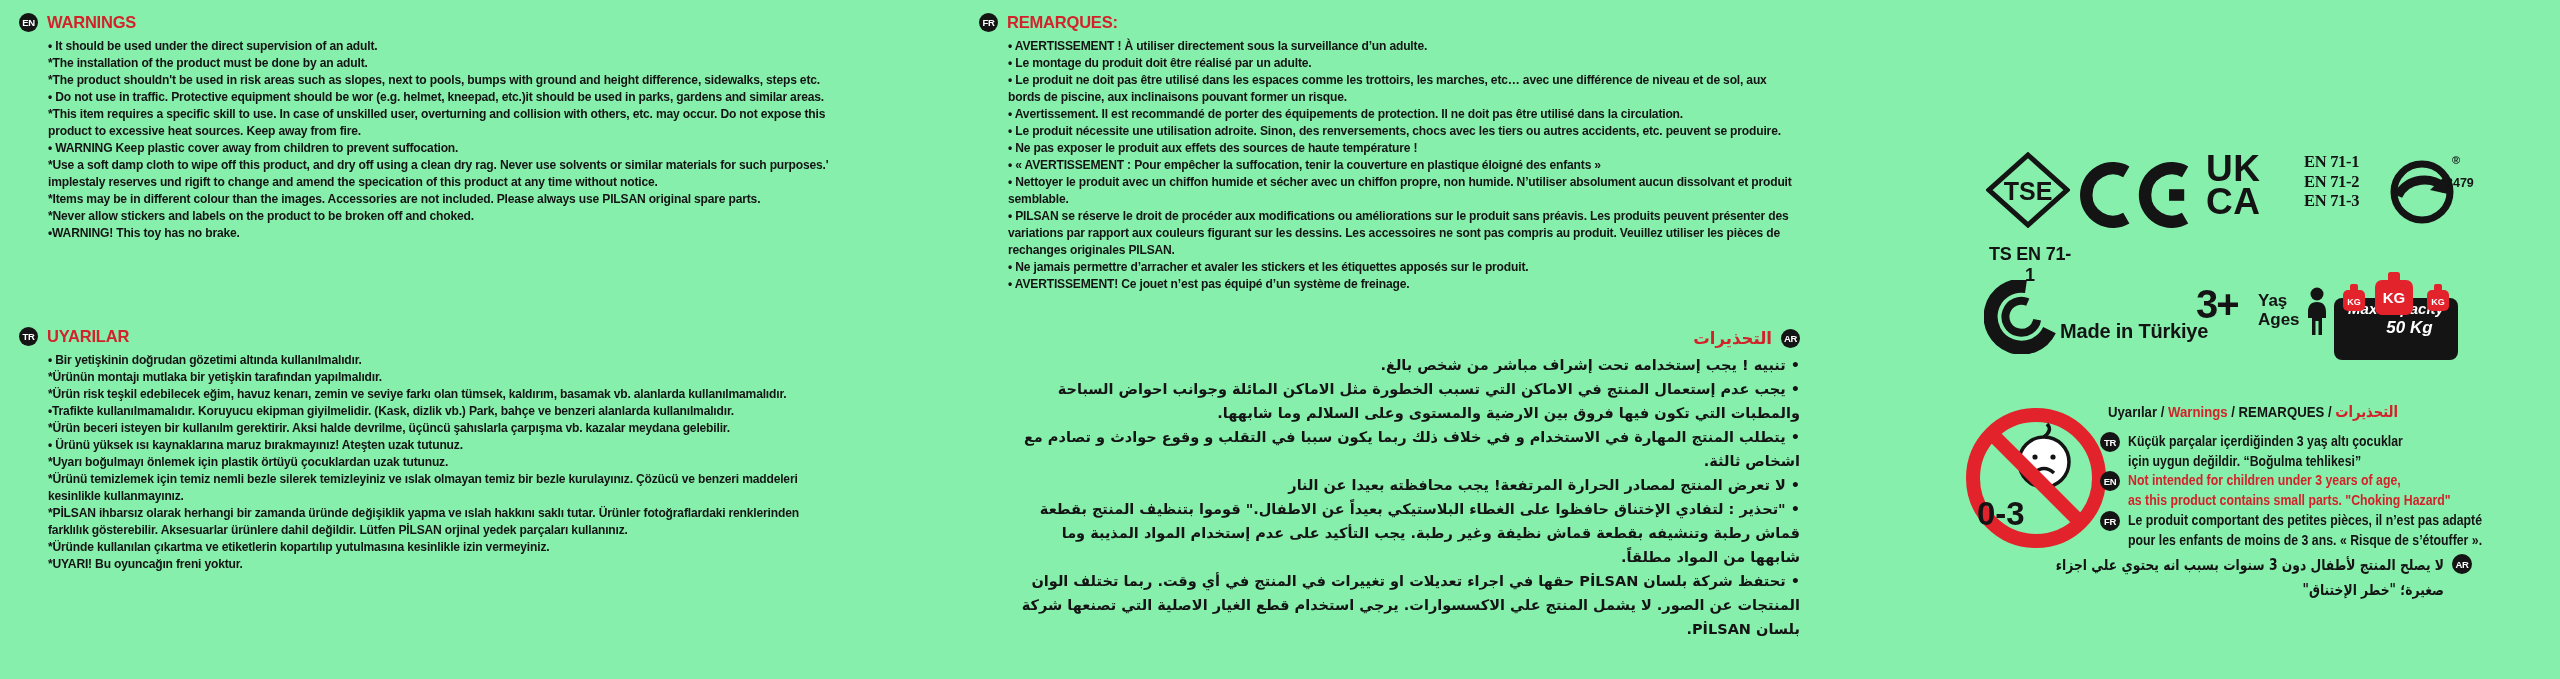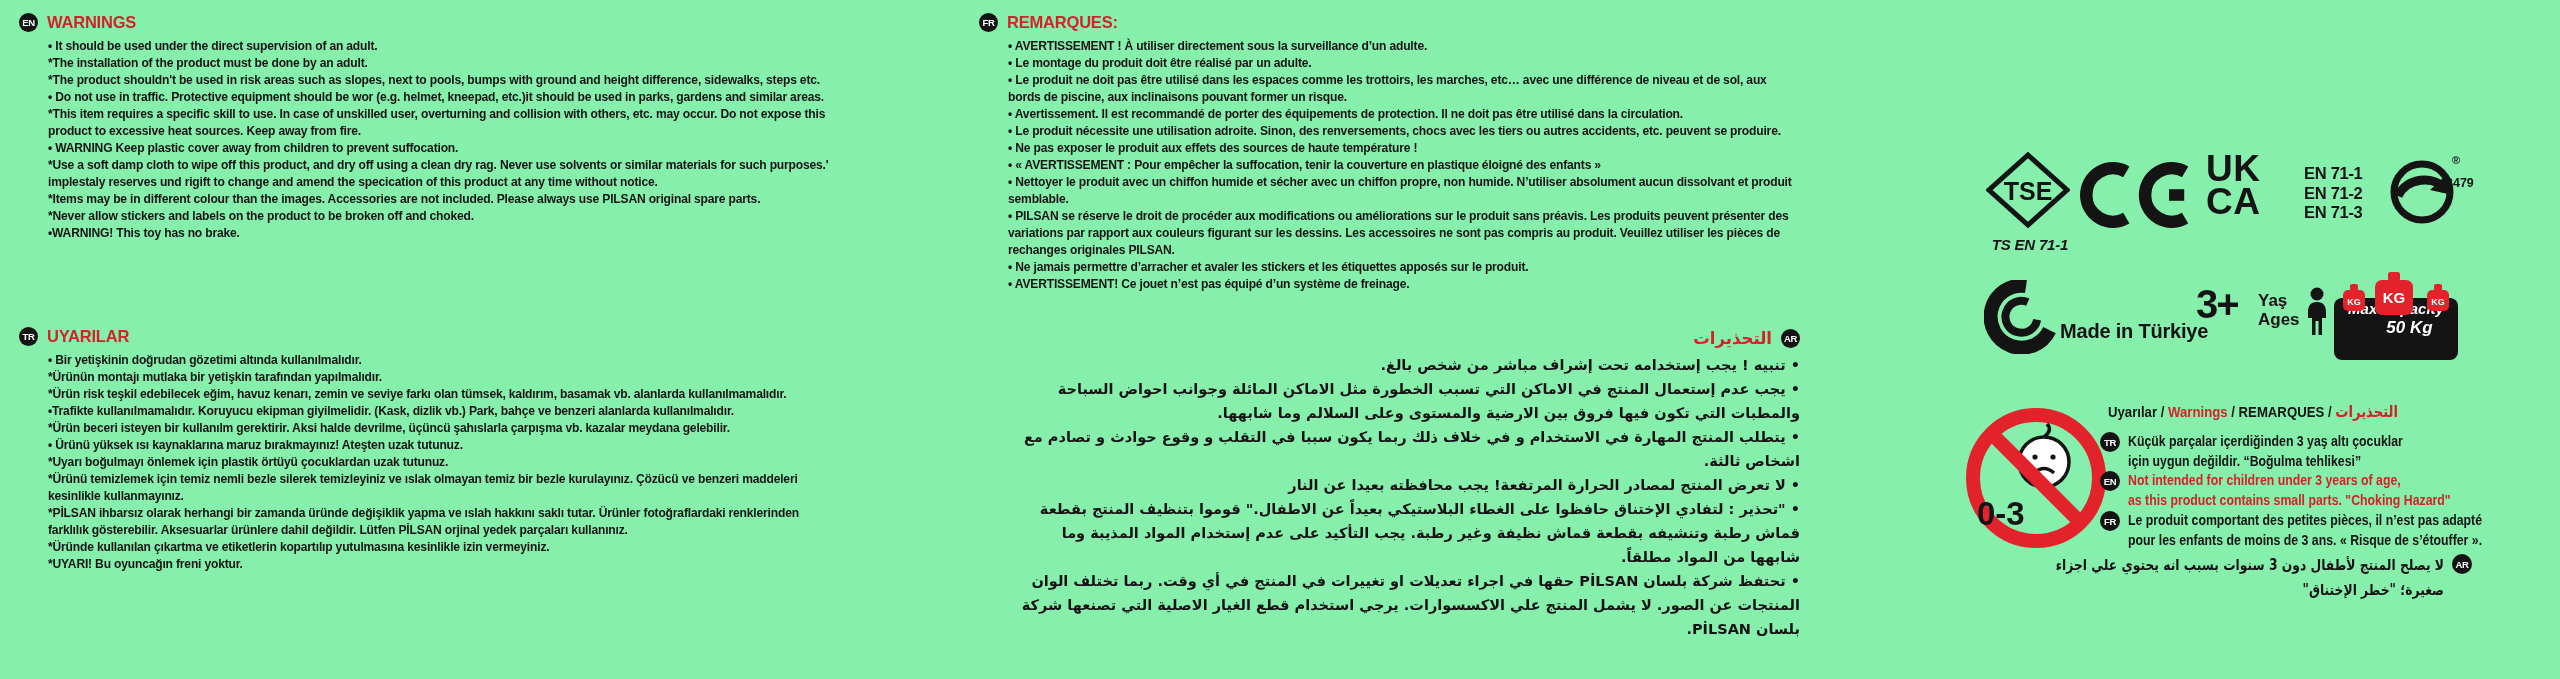--- a/index.html
+++ b/index.html
@@ -14,21 +14,21 @@
   .list{margin-top:5px;font-size:13px;font-weight:bold;line-height:17px;letter-spacing:-0.2px;
         width:846px;transform:scaleX(0.93);transform-origin:0 0;}
   .list .li{margin:0;}
   
   #ar-section .sec-head{justify-content:flex-end;margin-left:0;}
   #ar-section .sec-title,#ar-section .list{font-family:"DejaVu Sans",sans-serif;}
   #ar-section .list{direction:rtl;text-align:right;font-size:14.5px;line-height:24px;
         width:792px;transform:none;letter-spacing:0;}
   
   .abs{position:absolute;}
-  .tse-label{font-size:15px;font-weight:bold;text-align:center;margin-top:4px;letter-spacing:-0.2px;font-style:italic;}
+  .tse-label{font-size:18px;font-weight:bold;text-align:center;margin-top:12px;letter-spacing:-0.2px;}
   .ukca{font-weight:800;font-size:37px;line-height:33px;letter-spacing:0.5px;}
   .en71{font-size:16.5px;line-height:19.5px;font-weight:bold;letter-spacing:-0.3px;white-space:nowrap;}
   .gd-reg{position:absolute;left:62px;top:-4px;font-size:11px;font-weight:bold;}
   .gd-num{position:absolute;left:56px;top:18px;font-size:12.5px;font-weight:bold;}
   .origin-label{font-size:20px;font-weight:bold;letter-spacing:-0.2px;white-space:nowrap;}
   .age-number{font-size:40px;font-weight:800;letter-spacing:-2px;}
   .age-words{font-size:17px;font-weight:bold;line-height:19px;}
   
   .cap-box{position:absolute;left:0;top:26px;width:124px;height:62px;background:#141414;
            border-radius:8px;color:#fff;text-align:center;z-index:1;}
@@ -142,21 +142,21 @@
       <path d="M 118 13 A 30 30 0 1 0 118 65" fill="none" stroke="#141414" stroke-width="14"></path>
       <path d="M 100 39 H 117" stroke="#141414" stroke-width="13"></path>
     </svg>
   </div>
 
   <div class="abs ukca" style="left:2206px;top:152px;">
     <div>UK</div>
     <div>CA</div>
   </div>
 
-  <div class="abs en71" style="left:2304px;top:164px;">
+  <div class="abs en71" style="left:2304px;top:152px;font-family:Liberation Serif, serif;">
     <div><span>EN</span> <span>71-1</span></div>
     <div><span>EN</span> <span>71-2</span></div>
     <div><span>EN</span> <span>71-3</span></div>
   </div>
 
   <div class="abs" style="left:2390px;top:158px;width:90px;">
     <svg width="64" height="64" viewBox="0 0 64 64" style="position:absolute;left:0;top:2px;">
       <circle cx="32" cy="32" r="28" fill="none" stroke="#141414" stroke-width="7"></circle>
       <path d="M 8 36 C 16 18 44 14 56 30" fill="none" stroke="#141414" stroke-width="9"></path>
       <path d="M 55 16 L 58 34 L 40 30 Z" fill="#141414"></path>

